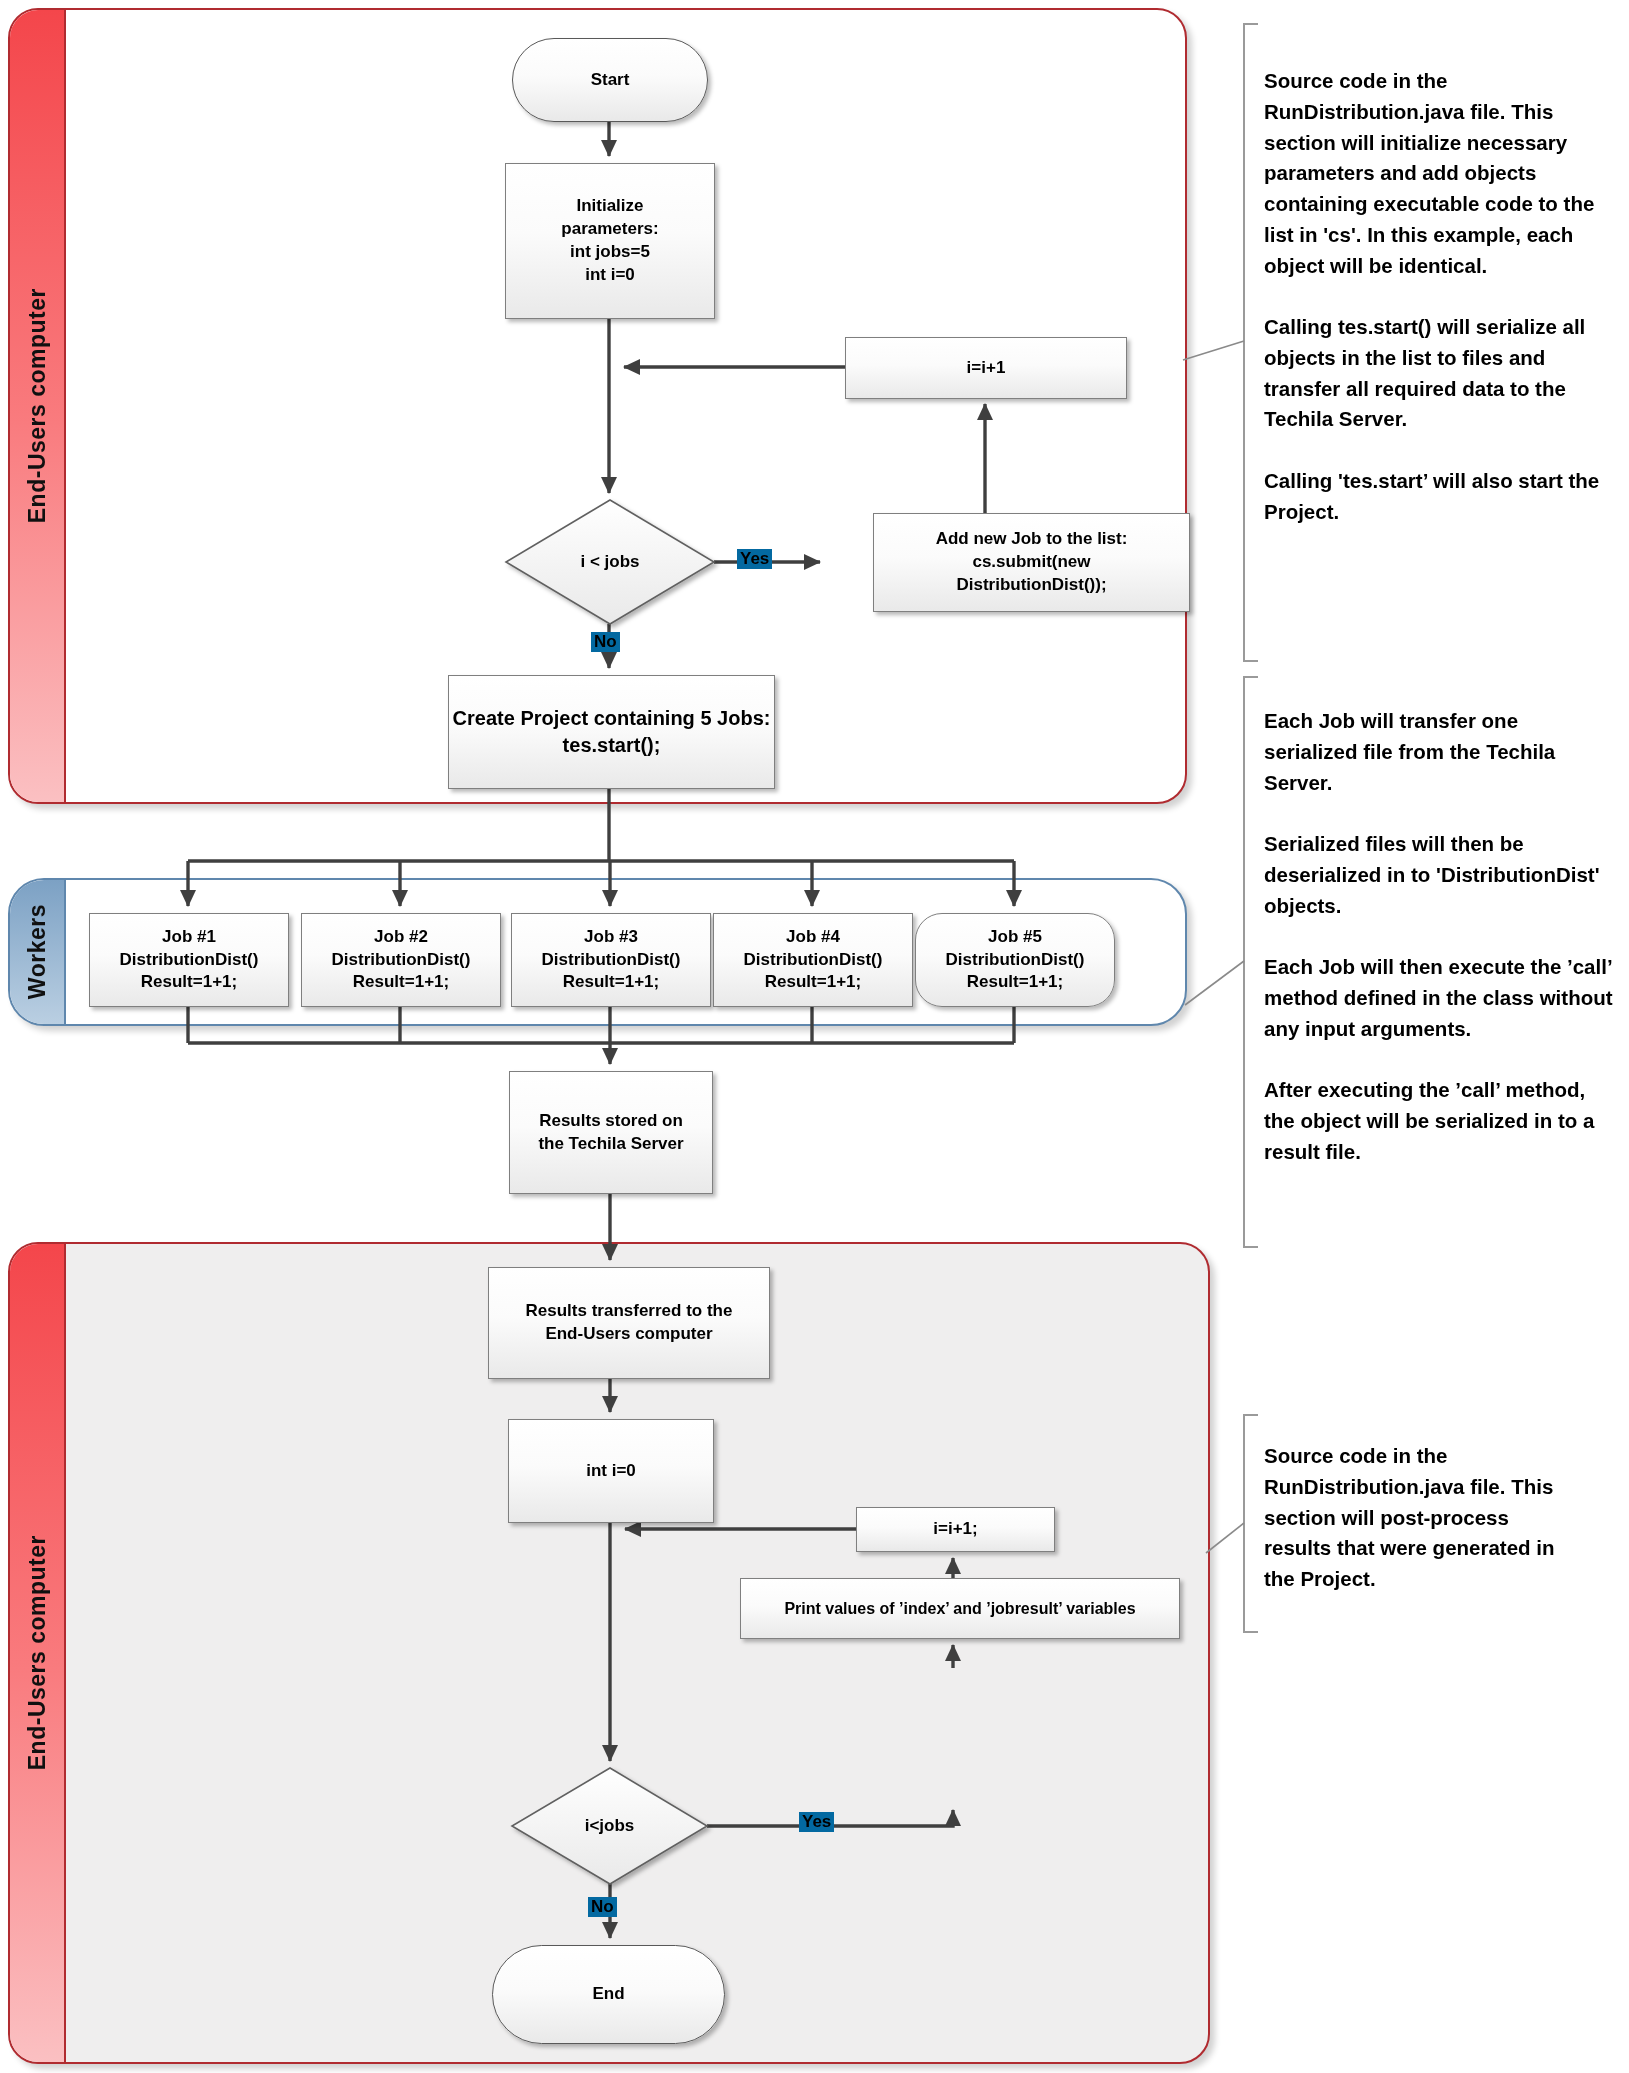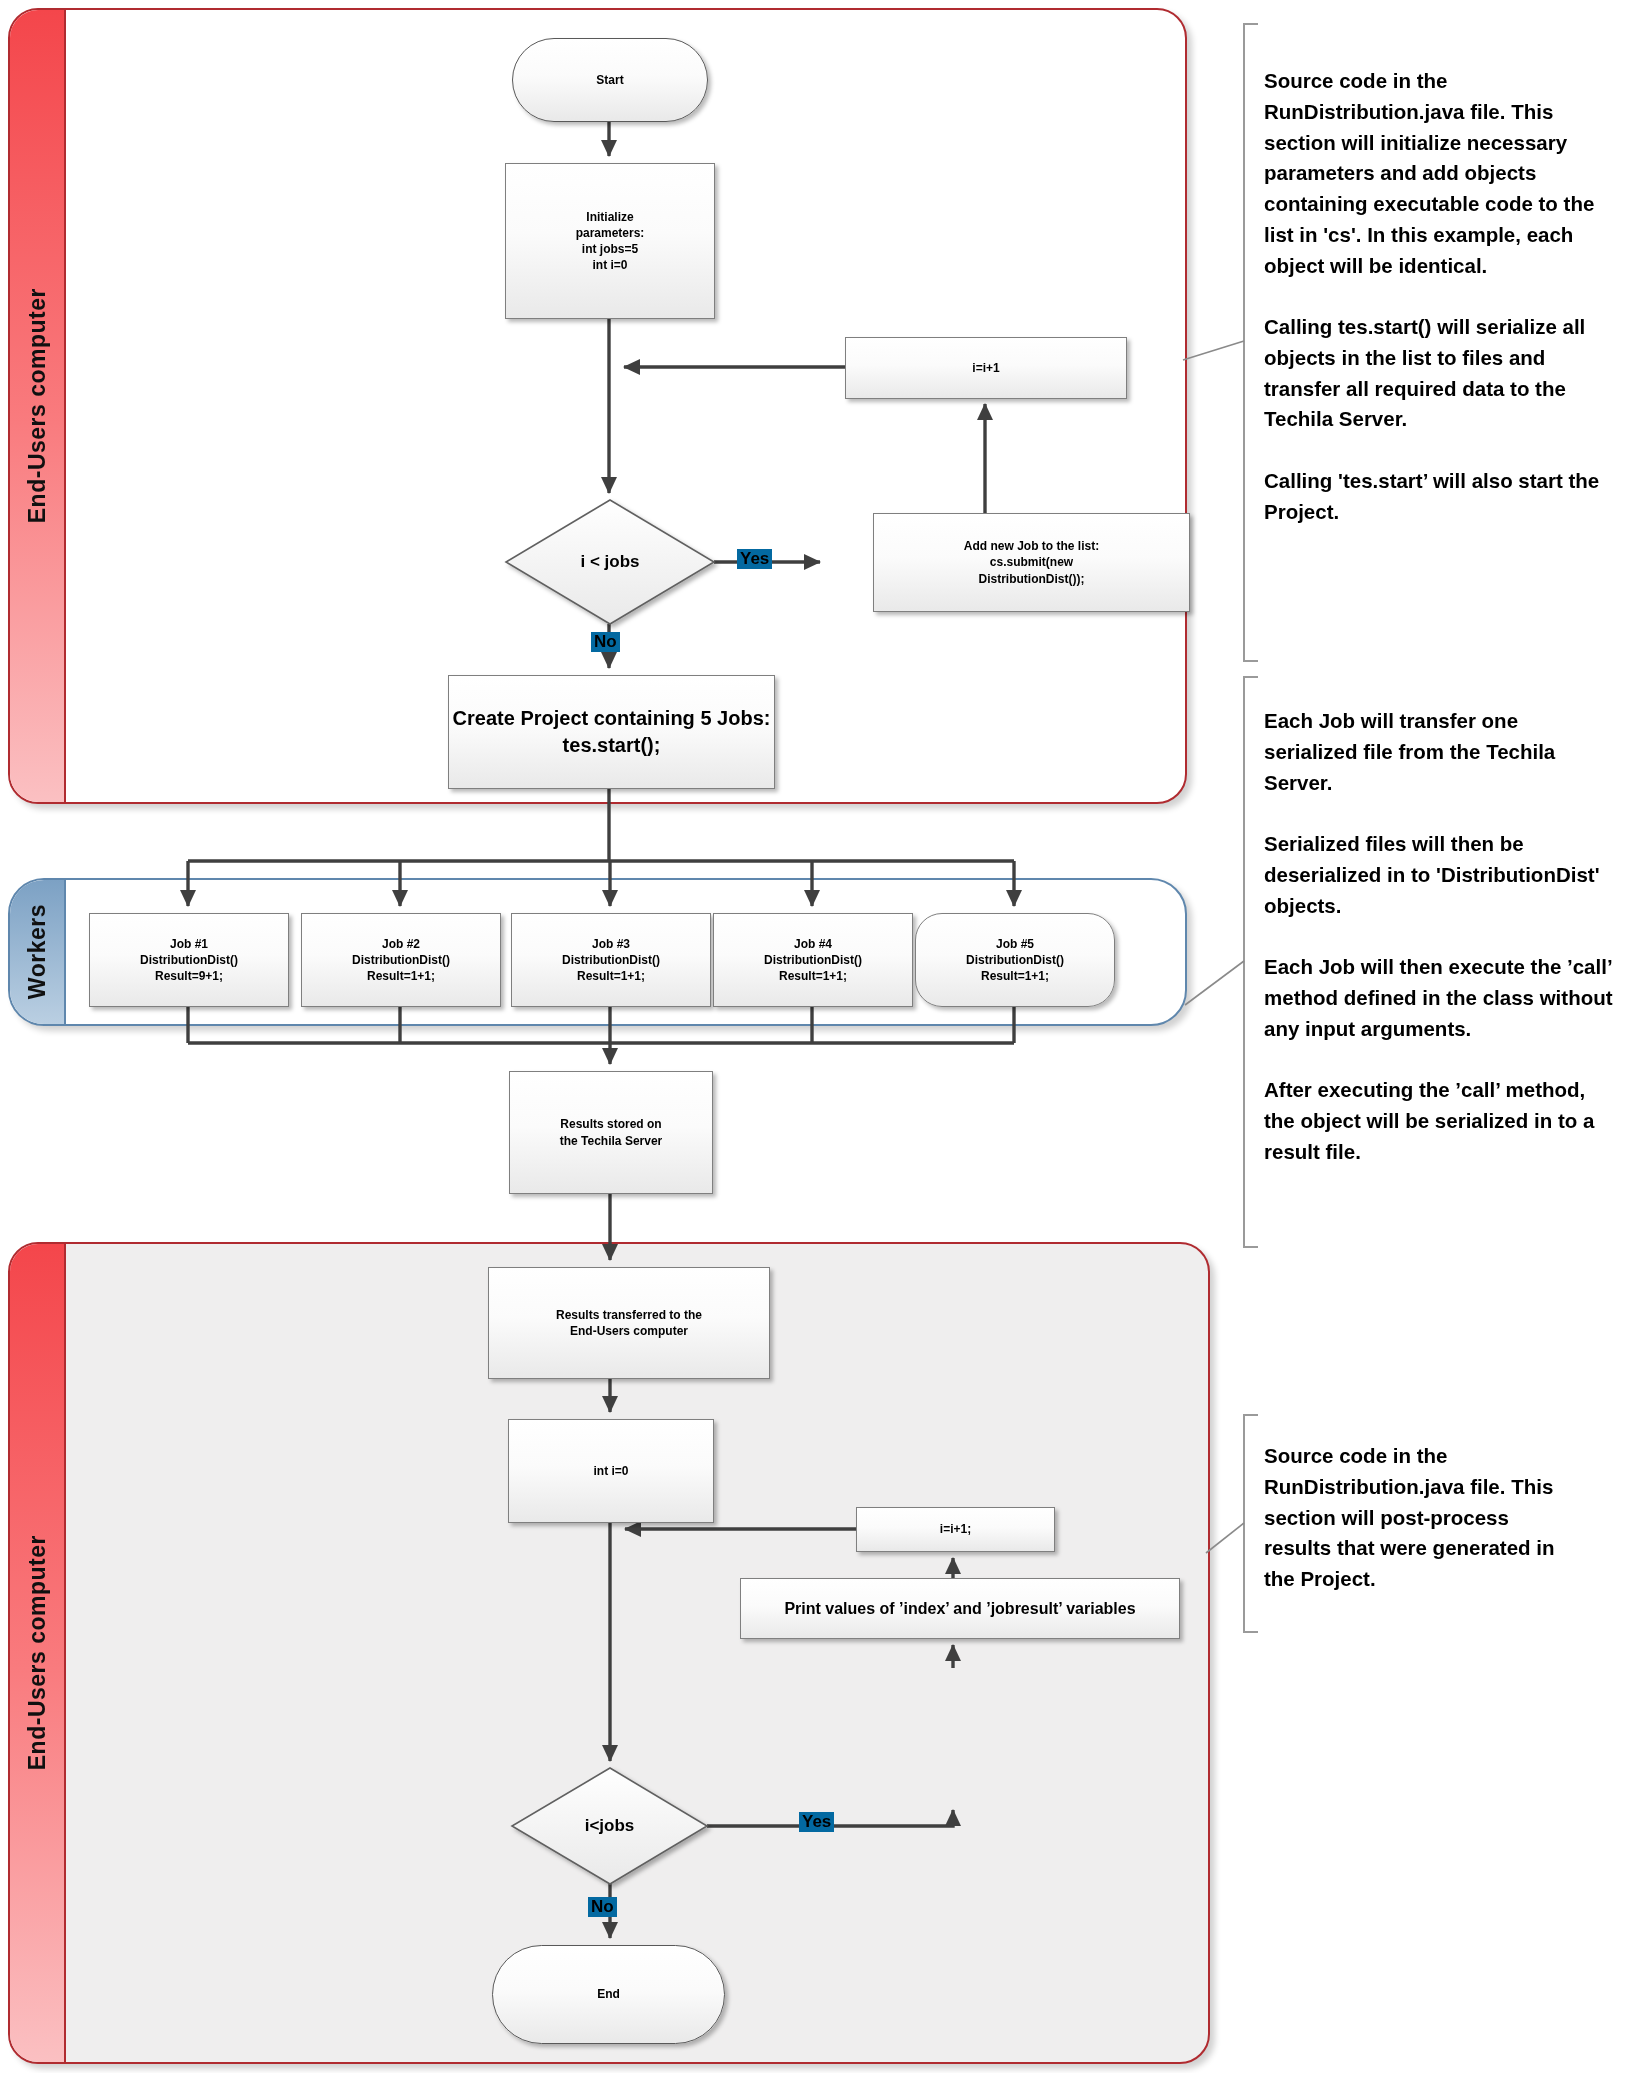--- a/index.html
+++ b/index.html
@@ -13,21 +13,21 @@
   .lane-blue{border:2px solid var(--blue-border,#5f87ad);background:#ffffff;}
   .strip{position:absolute;left:0;top:0;bottom:0;width:54px;display:flex;align-items:center;justify-content:center;border-radius:28px 0 0 28px;}
   .strip-red{background:linear-gradient(180deg,var(--red-strip-top,#f4464b) 0%,#f97b7e 52%,var(--red-strip-bottom,#fbc0c2) 100%);border-right:2px solid var(--red-border,#b02b30);}
   .strip-blue{background:linear-gradient(180deg,var(--blue-strip-top,#7ca1c4) 0%,var(--blue-strip-bottom,#bacfe2) 100%);border-right:2px solid var(--blue-border,#5f87ad);}
   .vlabel{writing-mode:vertical-rl;transform:rotate(180deg);font-weight:bold;font-size:23px;letter-spacing:.5px;color:#101010;white-space:nowrap;}
 
   
   .node{position:absolute;display:flex;align-items:center;justify-content:center;text-align:center;
         background:linear-gradient(180deg,#ffffff 0%,#fbfbfb 45%,#e9e9e9 100%);
         border:1.6px solid #7f7f7f;box-shadow:3px 3px 4px rgba(0,0,0,0.28);
-        font-weight:bold;font-size:12px;line-height:1.35;white-space:pre-line;z-index:3;}
+        font-weight:bold;font-size:17px;line-height:1.35;white-space:pre-line;z-index:3;}
   .oval{border-radius:60px;border-color:#595959;}
   .diamond-label{position:absolute;z-index:4;display:flex;align-items:center;justify-content:center;
         font-weight:bold;font-size:17px;text-align:center;}
   .edge-label{position:absolute;z-index:5;background:#0369a1;padding:0 3px;font-weight:bold;font-size:17px;}
 
   
   .annotation{position:absolute;font-weight:bold;font-size:20.5px;line-height:1.5;white-space:pre-line;z-index:3;}
 
   svg.overlay{position:absolute;left:0;top:0;z-index:2;pointer-events:none;}
   .flow{stroke:#3f3f3f;stroke-width:3.4;fill:none;}
@@ -132,21 +132,21 @@
   <div class="node" style="left:827px;top:513px;width:315px;height:97px;margin-left:46px;">Add new Job to the list:
 cs.submit(new
 DistributionDist());</div>
   <div class="node" style="left:448px;top:675px;width:325px;height:112px;font-size:20px;">Create Project containing 5 Jobs:
 tes.start();</div>
   <div class="edge-label" style="left:737px;top:549px;">Yes</div>
   <div class="edge-label" style="left:591px;top:632px;">No</div>
 
   <div class="node" style="left:89px;top:913px;width:198px;height:92px;">Job #1
 DistributionDist()
-Result=9+1;</div>
+Result=1+1;</div>
   <div class="node" style="left:301px;top:913px;width:198px;height:92px;">Job #2
 DistributionDist()
 Result=1+1;</div>
   <div class="node" style="left:511px;top:913px;width:198px;height:92px;">Job #3
 DistributionDist()
 Result=1+1;</div>
   <div class="node" style="left:713px;top:913px;width:198px;height:92px;">Job #4
 DistributionDist()
 Result=1+1;</div>
   <div class="node" style="left:915px;top:913px;width:198px;height:92px;border-radius:27px;">Job #5

